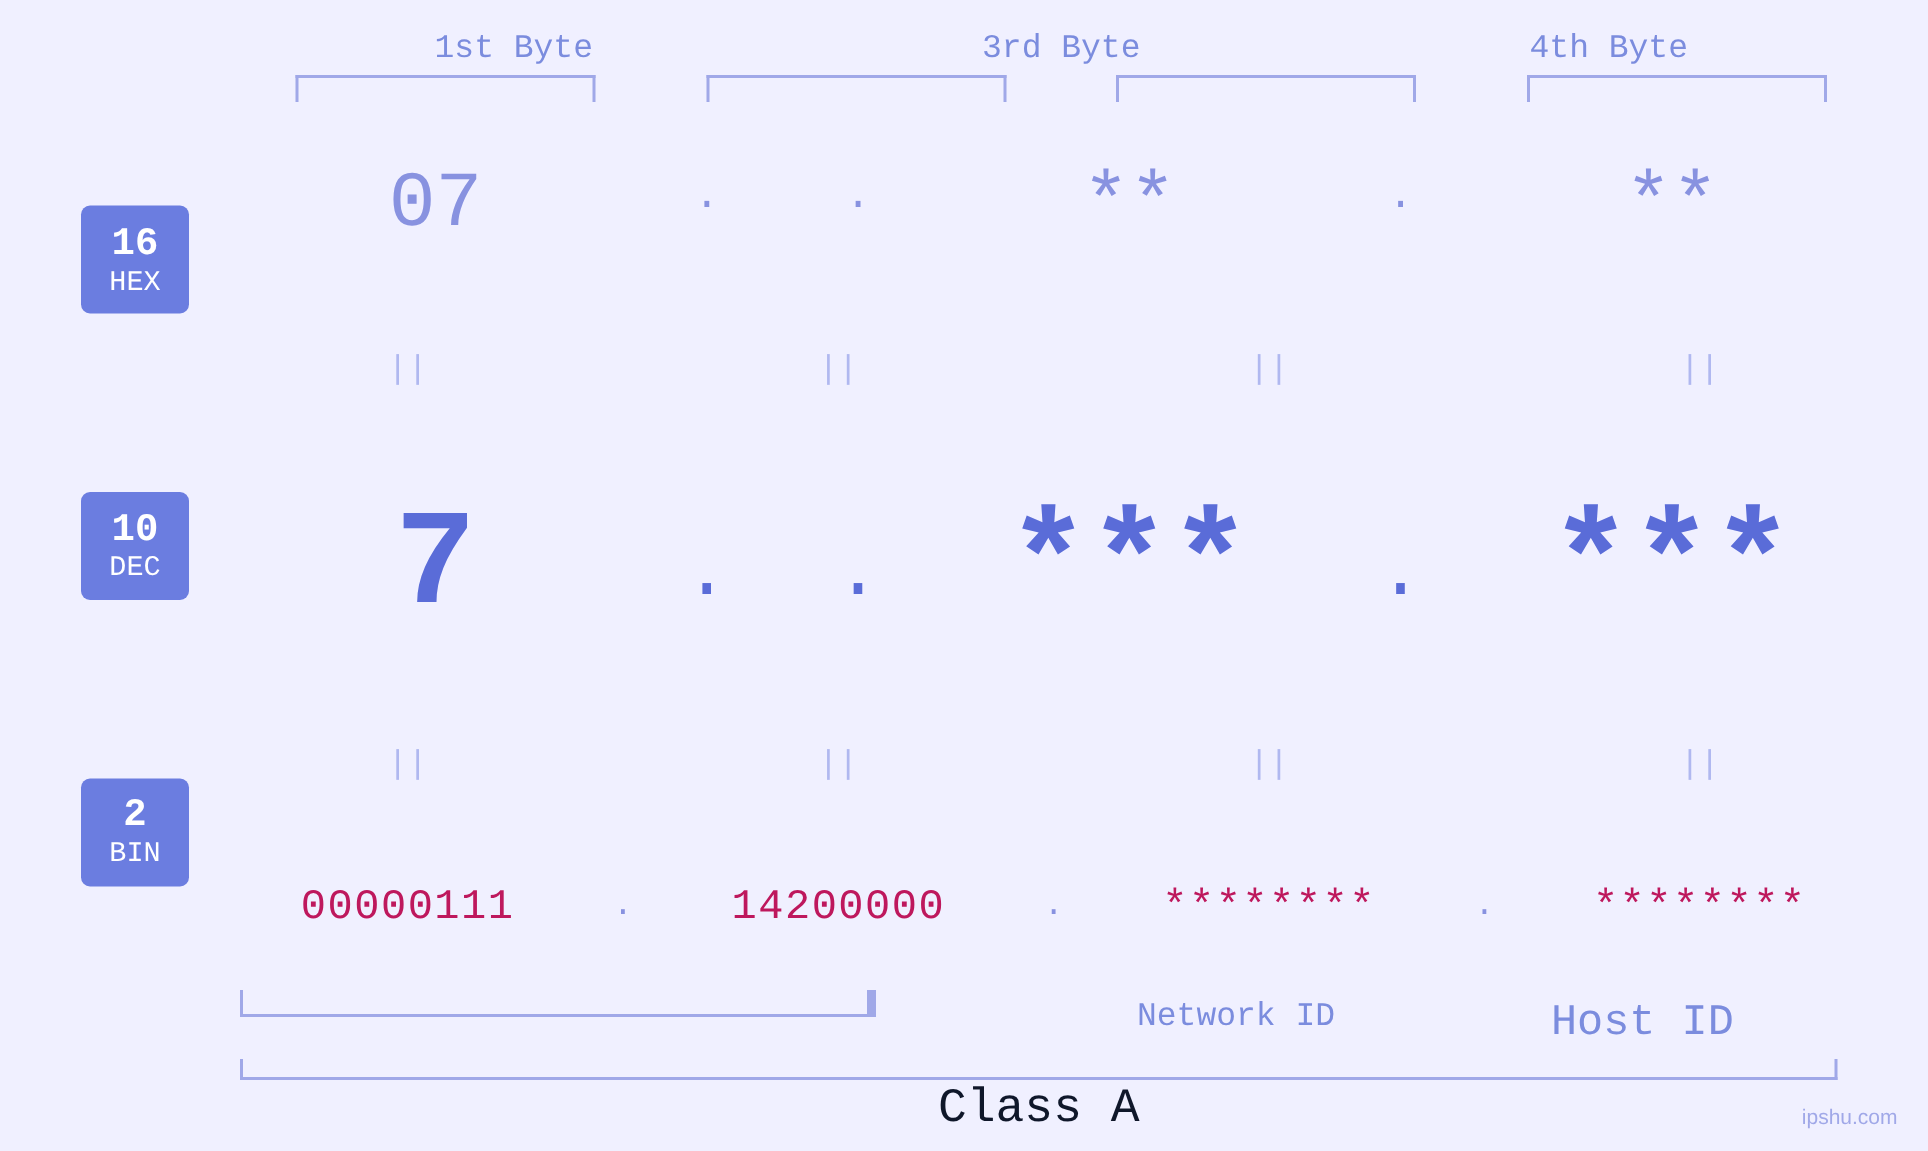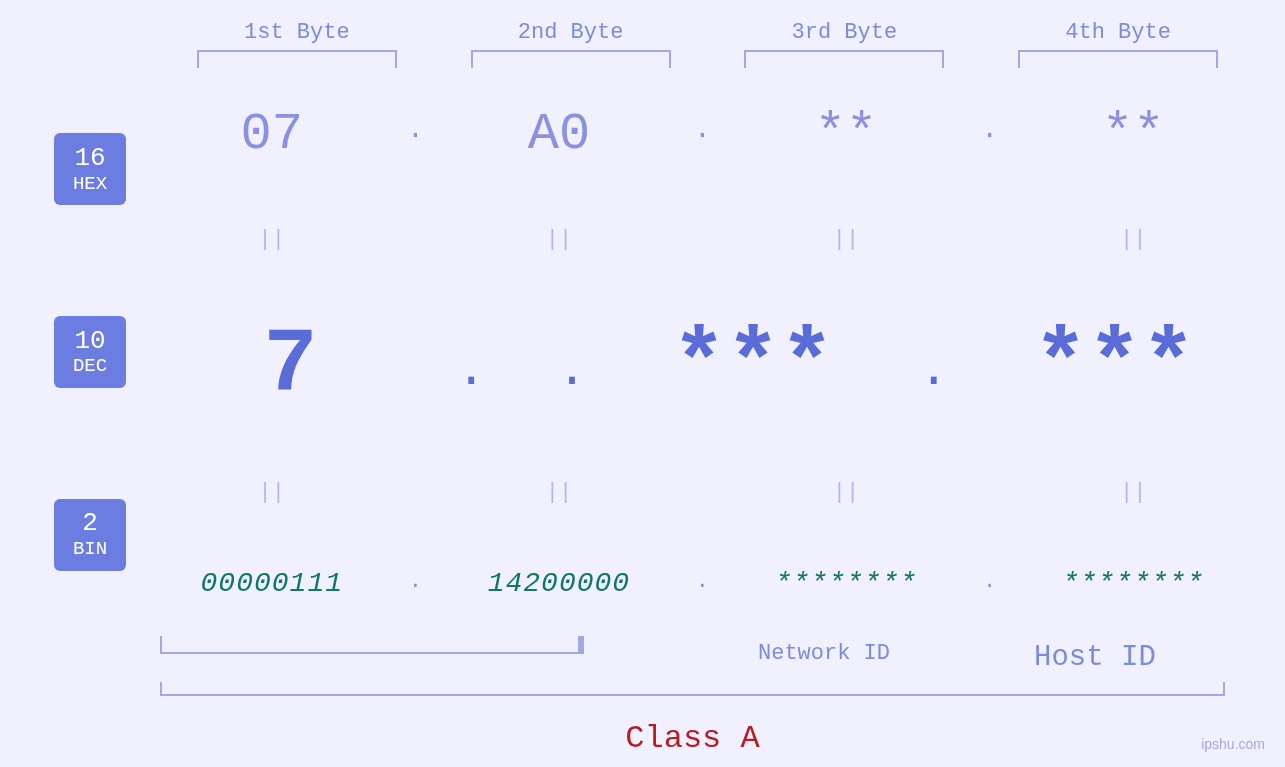--- a/index.html
+++ b/index.html
@@ -75,21 +75,21 @@
       border-radius: 6px;
       display: flex;
       flex-direction: column;
       align-items: center;
       justify-content: center;
       color: white;
     }
 
     .badge-num {
       font-size: 26px;
-      font-weight: normal;
+      font-weight: bold;
       line-height: 1.1;
     }
 
     .badge-label {
       font-size: 19px;
       font-weight: normal;
     }
 
     
     .values-grid {
@@ -142,24 +142,23 @@
 
     .dec-dot {
       font-size: 50px;
       color: #5a6cd8;
       margin-bottom: -10px;
     }
 
     
     .bin-value {
       font-size: 28px;
-      color: #0f766e;
+      color: #be185d;
       font-family: 'Courier New', Courier, monospace;
       letter-spacing: 1px;
-      font-style: italic;
     }
 
     .bin-dot {
       font-size: 22px;
       color: #8892e0;
       margin-bottom: 5px;
     }
 
     
     .watermark {
@@ -172,21 +171,20 @@
       margin-left: 16px;
     }
   </style>
 </head>
 <body>
 
 <div class="main-container">
 
   <div class="byte-labels">
     <div class="byte-label">1st Byte</div>
-    <div class="byte-label">2nd Byte</div>
     <div class="byte-label">3rd Byte</div>
     <div class="byte-label">4th Byte</div>
   </div>
 
   <div class="bracket-row">
     <div class="bracket"></div>
     <div class="bracket"></div>
     <div class="bracket"></div>
     <div class="bracket"></div>
   </div>
@@ -208,23 +206,20 @@
       </div>
     </div>
 
     <div class="values-grid">
 
       <div class="value-row">
         <div class="cell">
           <span class="hex-value">07</span>
         </div>
         <div class="dot-cell hex-dot">.</div>
-        <div class="cell">
-          <span class="hex-value">A0</span>
-        </div>
         <div class="dot-cell hex-dot">.</div>
         <div class="cell">
           <span class="hex-value">**</span>
         </div>
         <div class="dot-cell hex-dot">.</div>
         <div class="cell">
           <span class="hex-value">**</span>
         </div>
       </div>
 
@@ -292,18 +287,18 @@
       <div style="flex:1; height:18px; border:2px solid #a0a8e8; border-top:none; box-sizing:border-box; margin-right:30px;"></div>
     </div>
     <div style="display:flex; margin-top:5px;">
       <div style="width:420px; text-align:center; color:#7b8cde; font-size:22px; font-family:'Courier New',Courier,monospace;">Network ID</div>
       <div style="flex:1; text-align:center; color:#7b8cde; font-size:29px; font-family:'Courier New',Courier,monospace; margin-right:30px;">Host ID</div>
     </div>
   </div>
 
   <div style="width:100%; padding:8px 60px 0 160px;">
     <div style="width:100%; height:14px; border:2px solid #a0a8e8; border-top:none; box-sizing:border-box;"></div>
-    <div style="text-align:center; color:#b91c1c; font-size:32px; font-family:'Courier New',Courier,monospace; margin-top:24px; margin-bottom:10px;">Class A</div>
+    <div style="text-align:center; color:#0f172a; font-size:32px; font-family:'Courier New',Courier,monospace; margin-top:0; margin-bottom:10px;">Class A</div>
   </div>
 
   <div class="watermark">ipshu.com</div>
 
 </div>
 
 </body></html>

